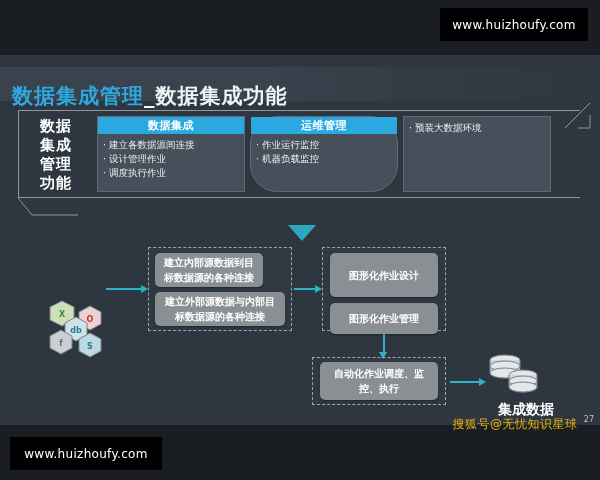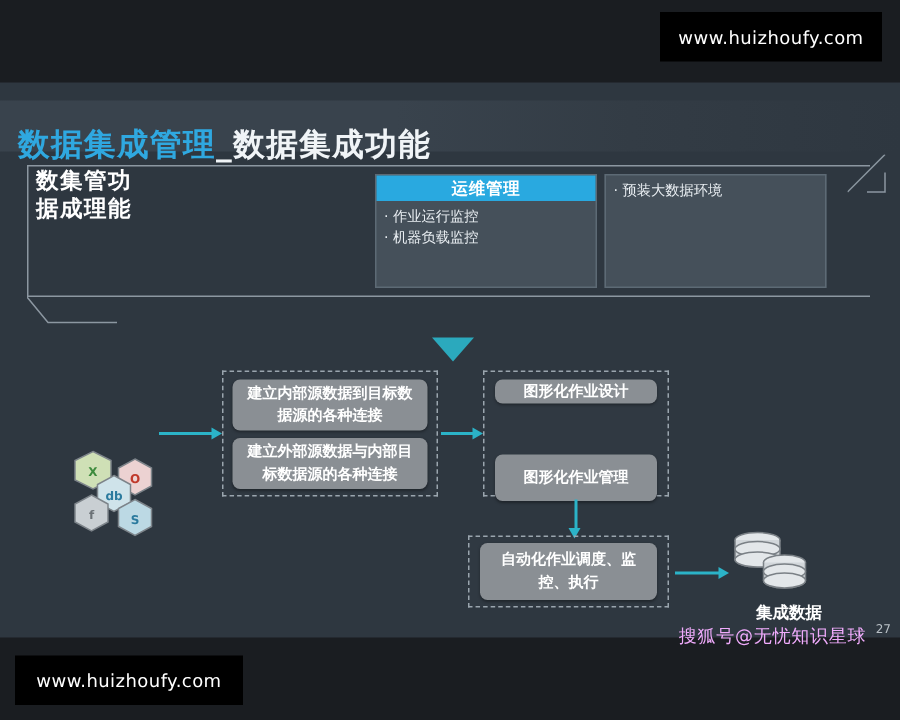--- a/index.html
+++ b/index.html
@@ -44,30 +44,30 @@
   }
   #bracket-notch svg{display:block;}
   #bracket-right{
     position:absolute;left:565px;top:48px;width:26px;height:26px;
   }
 
   #side-label{
     position:absolute;left:28px;top:56px;width:56px;height:88px;
     color:#ffffff;font-size:15px;font-weight:bold;line-height:19px;
     text-align:center;letter-spacing:1px;
-    display:flex;flex-direction:row;justify-content:center;
+    display:flex;flex-direction:column;justify-content:center;
   }
 
   
   .card{
     position:absolute;top:61px;width:148px;height:76px;
     background:#45505a;border:1px solid #5d6a75;box-sizing:border-box;
   }
   #card-0{left:97px;}
-  #card-1{left:250px;}
+  #card-1{left:250px;border-radius:27px;}
   #card-2{left:403px;}
   .card-head{
     height:17px;background:#29a9e0;color:#ffffff;
     font-size:11px;font-weight:bold;letter-spacing:.5px;
     display:flex;align-items:center;justify-content:center;
   }
   .card-body{padding:4px 5px 0 5px;}
   .card-item{
     color:#e9eef2;font-size:9.5px;line-height:14px;
     white-space:nowrap;
@@ -85,23 +85,23 @@
   #group-design{left:322px;top:12px;width:124px;height:84px;}
   #group-auto{left:312px;top:122px;width:134px;height:48px;}
 
   .nodebox{
     position:absolute;background:#8a8f94;border-radius:5px;
     color:#ffffff;font-size:10px;font-weight:bold;line-height:15px;
     display:flex;align-items:center;justify-content:center;
     text-align:center;box-sizing:border-box;padding:2px 6px;
     box-shadow:0 1px 2px rgba(0,0,0,.35);
   }
-  #node-inner{left:155px;top:18px;width:130px;height:34px;}
+  #node-inner{left:155px;top:18px;width:108px;height:34px;}
   #node-outer{left:155px;top:57px;width:130px;height:34px;}
-  #node-gdesign{left:330px;top:18px;width:108px;height:16px;}
+  #node-gdesign{left:330px;top:18px;width:108px;height:44px;}
   #node-gmanage{left:330px;top:68px;width:108px;height:31px;}
   #node-auto{left:320px;top:127px;width:118px;height:38px;}
 
   
   .arrow{position:absolute;}
   .aline-h{position:absolute;height:1.5px;background:#2bb3c8;}
   .aline-v{position:absolute;width:1.5px;background:#2bb3c8;}
   .ahead-r{
     position:absolute;width:0;height:0;
     border-top:4px solid transparent;border-bottom:4px solid transparent;
@@ -129,25 +129,25 @@
     border-top:16px solid #2bb3c8;opacity:.92;
   }
 
   
   #src-icons{position:absolute;left:46px;top:62px;width:62px;height:62px;}
 
   
   #db-icon{position:absolute;left:484px;top:118px;width:56px;height:44px;}
   #db-label{
     position:absolute;left:460px;top:166px;width:132px;
-    color:#ffffff;font-size:11px;font-weight:bold;text-align:center;
+    color:#ffffff;font-size:14px;font-weight:bold;text-align:center;
   }
   #sohu-wm{
     position:absolute;left:440px;top:181px;width:150px;
-    color:#f0abfc;font-size:12px;text-align:center;letter-spacing:.5px;
+    color:#eab308;font-size:12px;text-align:center;letter-spacing:.5px;
   }
   #page-num{
     position:absolute;right:6px;bottom:1px;color:#b9c0c6;font-size:8px;
   }
 </style>
 </head>
 <body>
 
 <div class="wm" id="wm-top">
   <span>www.huizhoufy.com</span>
@@ -173,20 +173,28 @@
     </svg>
   </div>
 
   <div id="side-label">
     <div>数据</div>
     <div>集成</div>
     <div>管理</div>
     <div>功能</div>
   </div>
 
+  <div class="card" id="card-0">
+    <div class="card-head">数据集成</div>
+    <div class="card-body">
+      <div class="card-item">建立各数据源间连接</div>
+      <div class="card-item">设计管理作业</div>
+      <div class="card-item">调度执行作业</div>
+    </div>
+  </div>
 
   <div class="card" id="card-1">
     <div class="card-head">运维管理</div>
     <div class="card-body">
       <div class="card-item">作业运行监控</div>
       <div class="card-item">机器负载监控</div>
     </div>
   </div>
 
   <div class="card" id="card-2">

